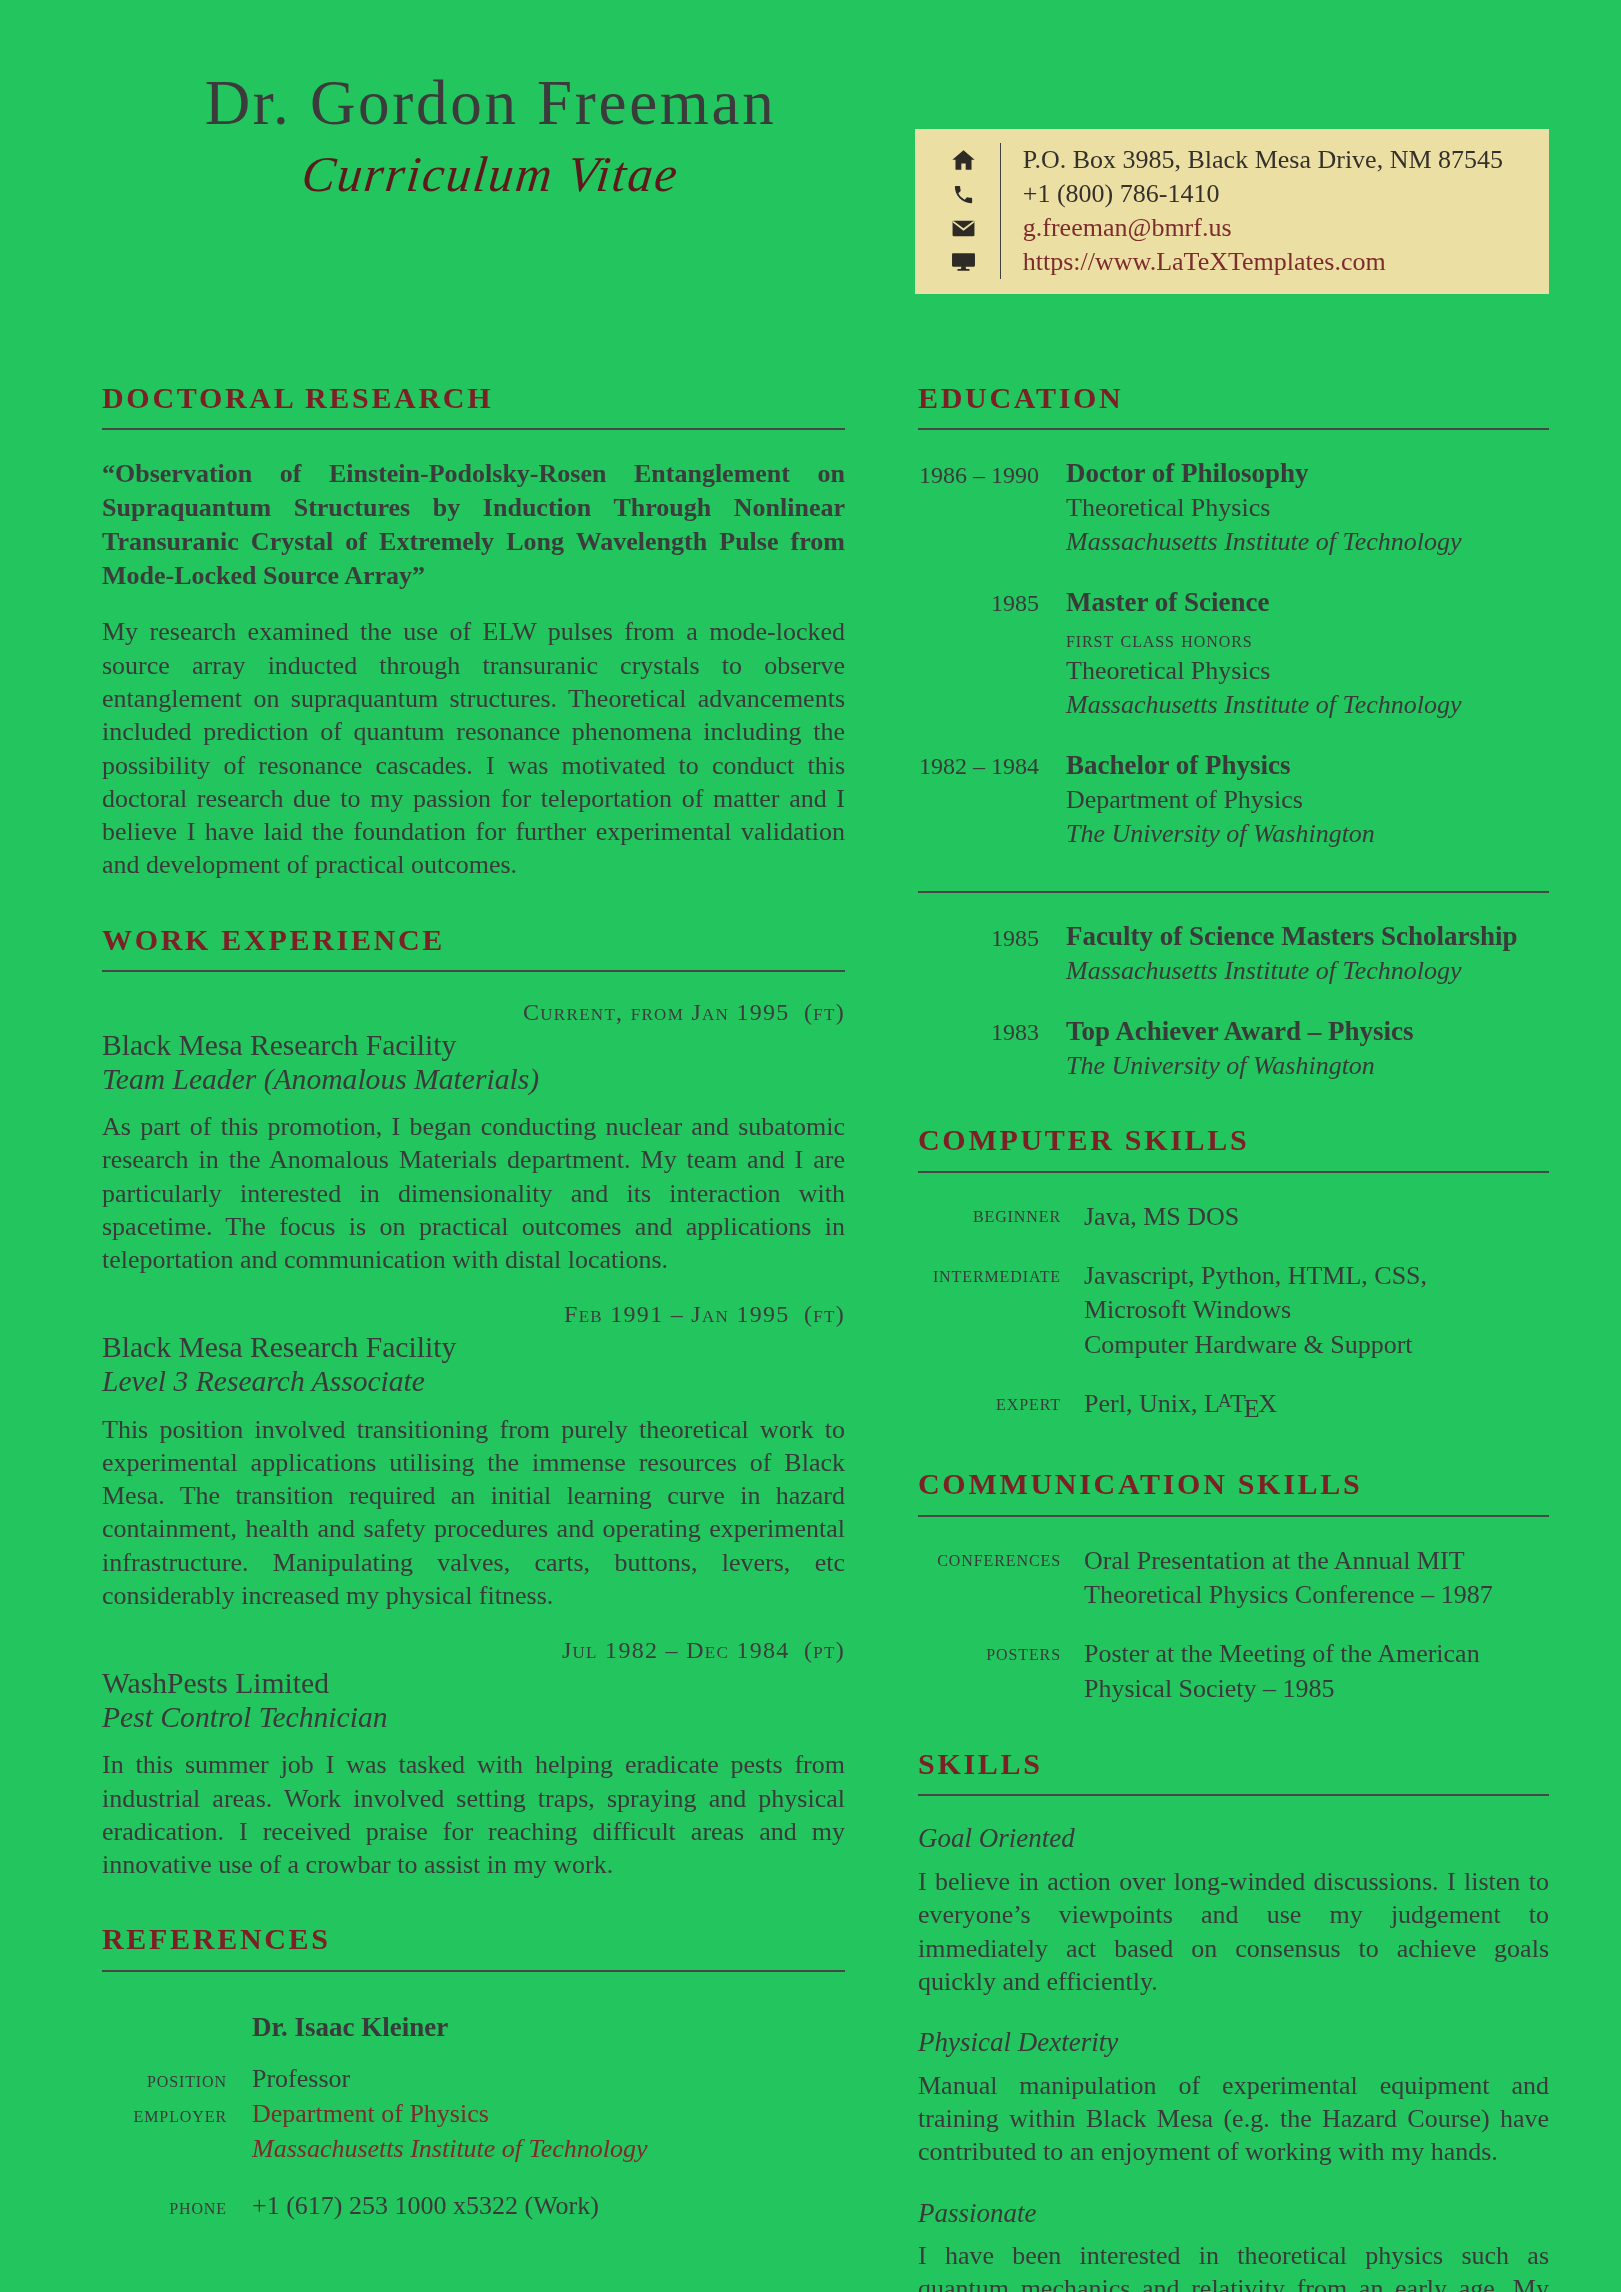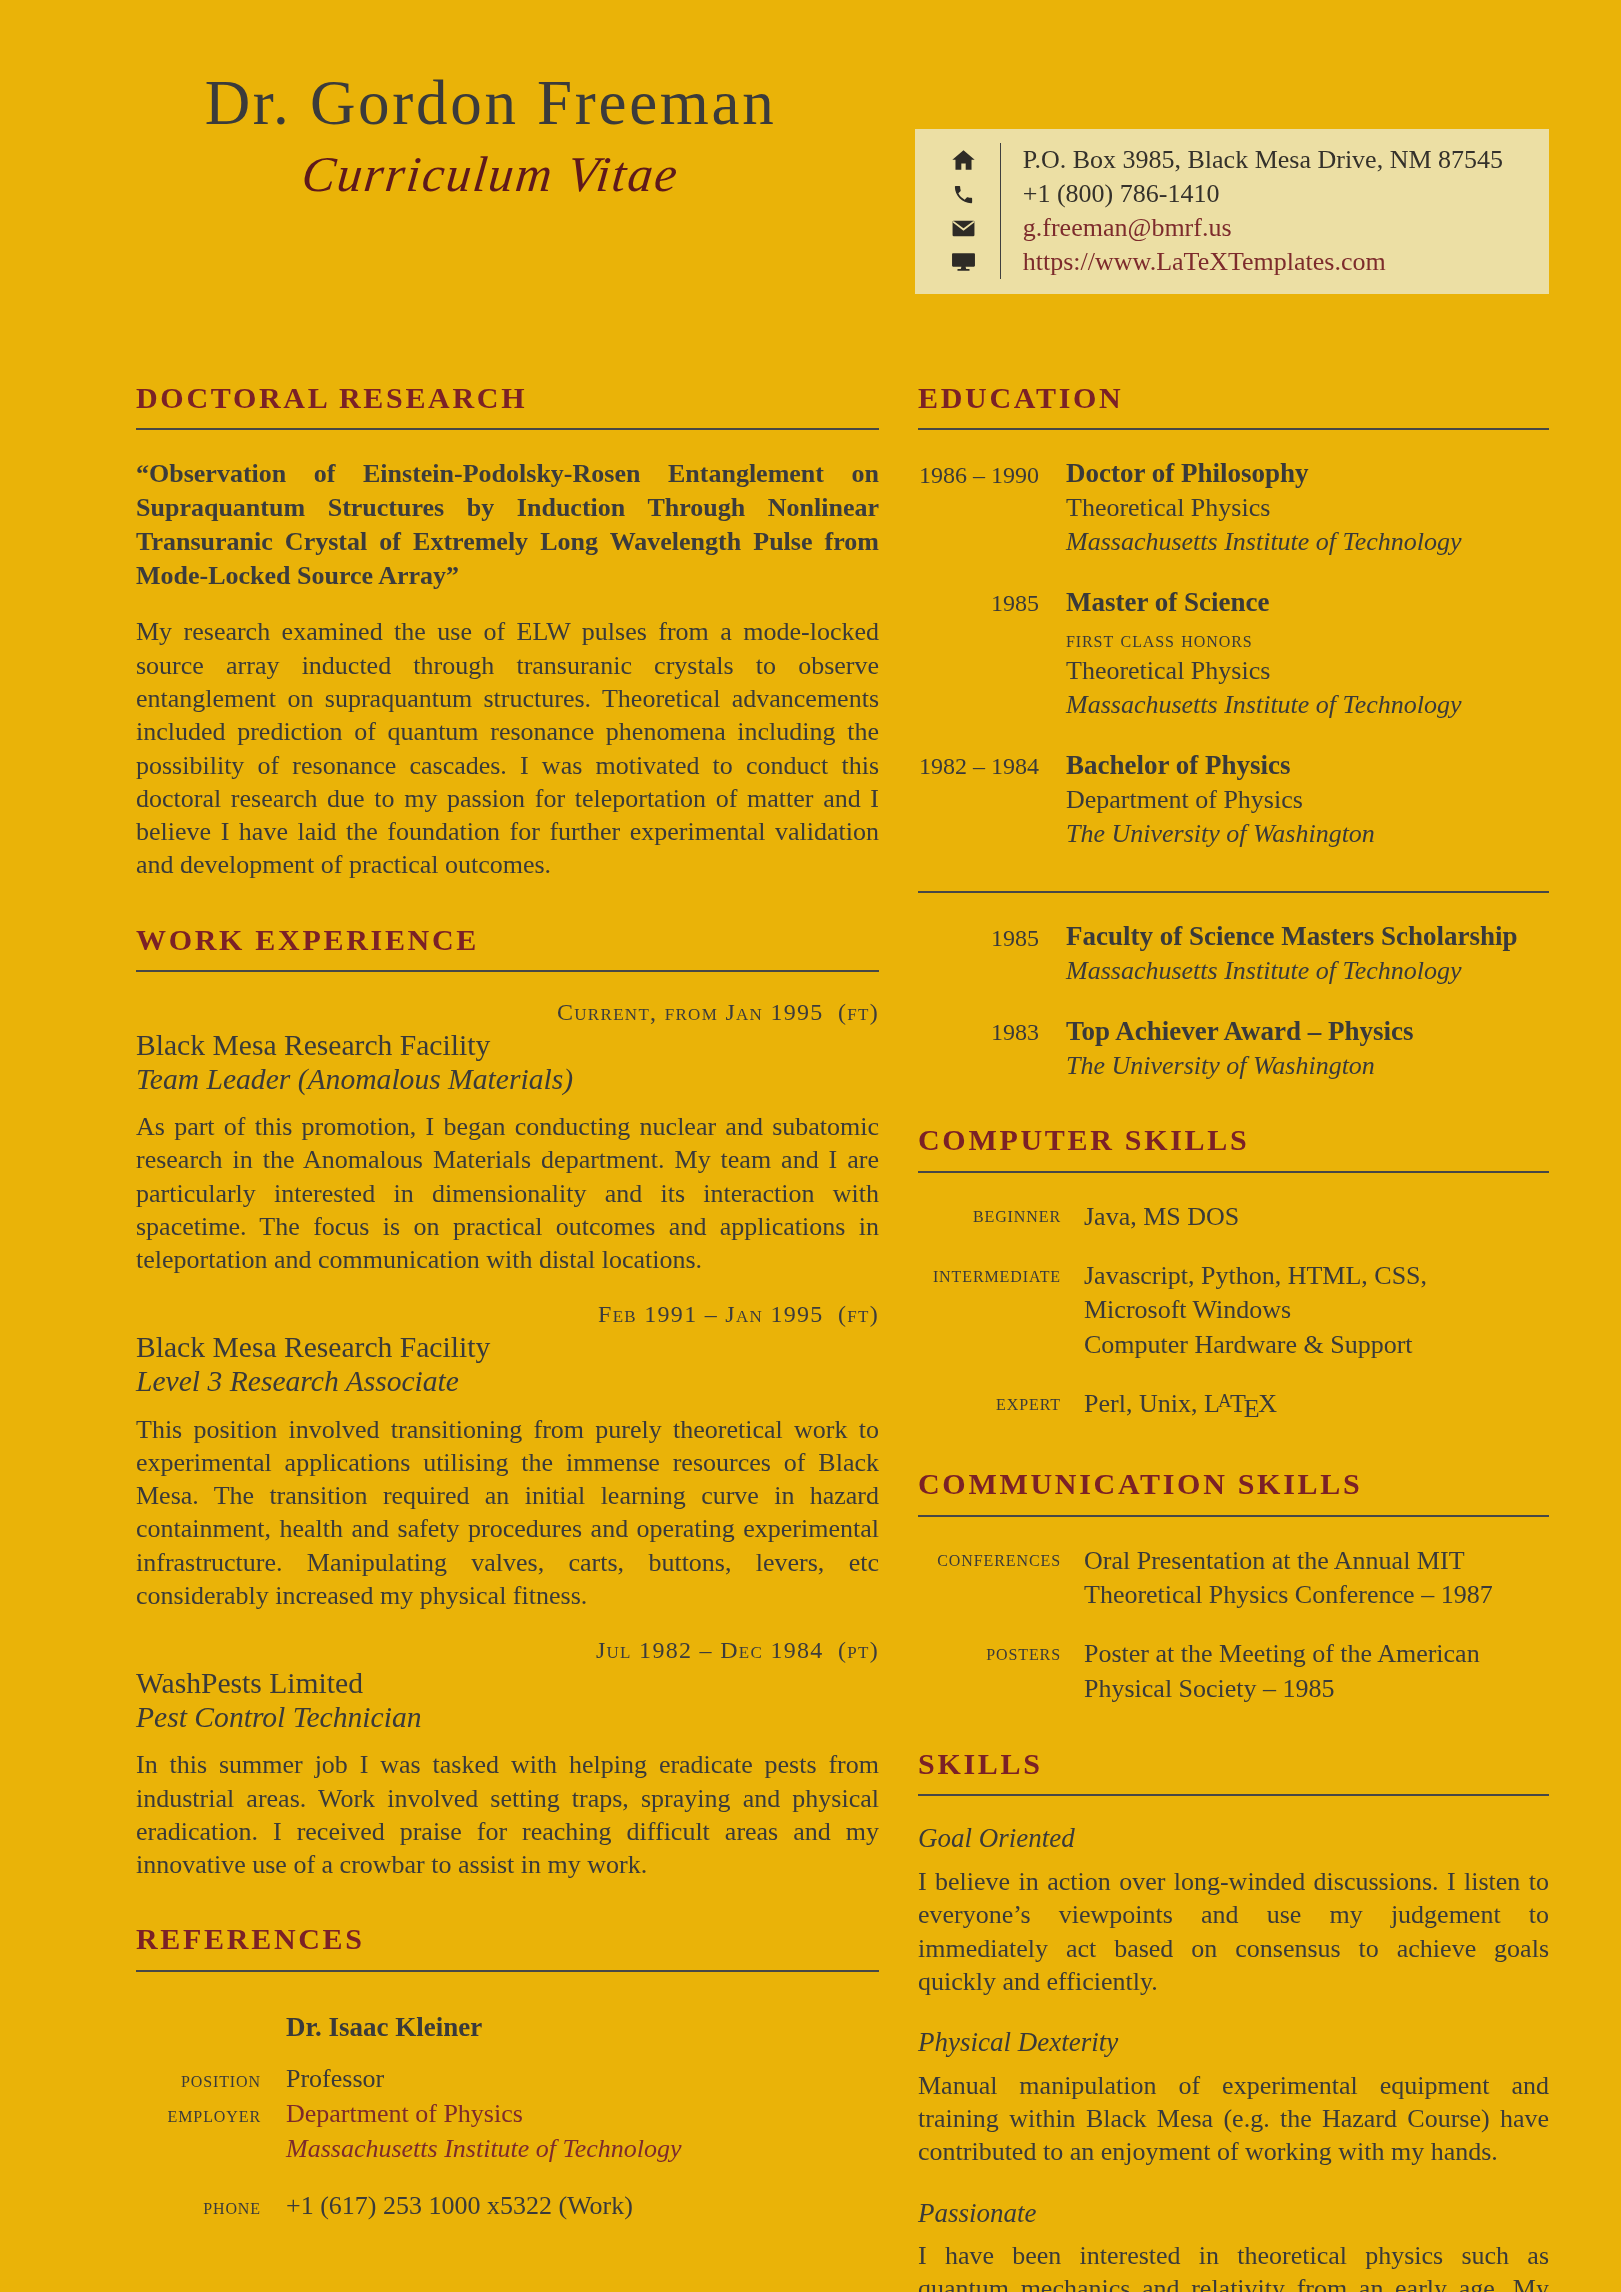--- a/index.html
+++ b/index.html
@@ -9,21 +9,21 @@
     --script:#5e191c;
     --box-bg:#ecdfa4;
     --icon:#2e2b26;
     --rule:#474747;
   }
   *{box-sizing:border-box;}
   html,body{margin:0;padding:0;background:#ffffff;}
   .page{
     position:relative;
     width:1621px;height:2293px;
-    background:#eab308;
+    background:#22c55e;
     font-family:"Liberation Serif","DejaVu Serif",serif;
     color:var(--ink);
     overflow:hidden;
   }
   
   .header{position:absolute;left:119px;top:70px;width:743px;text-align:center;}
   .name{font-size:63px;letter-spacing:2.7px;color:#3b3b3b;line-height:1.05;}
   .subtitle{
     font-size:50px;font-style:italic;color:var(--script);
     transform:skewX(-6deg);margin-top:9px;letter-spacing:1.8px;
@@ -36,21 +36,21 @@
     padding:14.3px 21.5px 14.3px 25px;
   }
   .contact-icons{display:flex;flex-direction:column;width:47px;}
   .icon-cell{height:34px;display:flex;align-items:center;justify-content:center;}
   .contact-divider{width:1.8px;background:#3f3f3f;margin:0 0 0 12.5px;}
   .contact-lines{display:flex;flex-direction:column;padding-left:21.5px;}
   .contact-line{height:34px;line-height:34px;font-size:26px;white-space:nowrap;color:#34312b;}
   .contact-line.link{color:var(--maroon);}
   
   .col{position:absolute;top:381px;}
-  .col-left{left:136px;width:743px;}
+  .col-left{left:102px;width:743px;}
   .col-right{left:918px;width:631px;}
   section{margin-bottom:41px;}
   .sec-h{
     margin:0;font-size:30px;font-weight:700;letter-spacing:2.7px;
     color:var(--accent);line-height:1.1;
   }
   .rule{height:0;border:none;border-top:2.7px solid var(--rule);margin:14.3px 0 27px;}
   .body{margin:0;font-size:26px;line-height:1.28;text-align:justify;}
   .quote{margin:0 0 23px;font-size:26px;line-height:1.3;font-weight:700;text-align:justify;color:#3c3c3c;}
   

